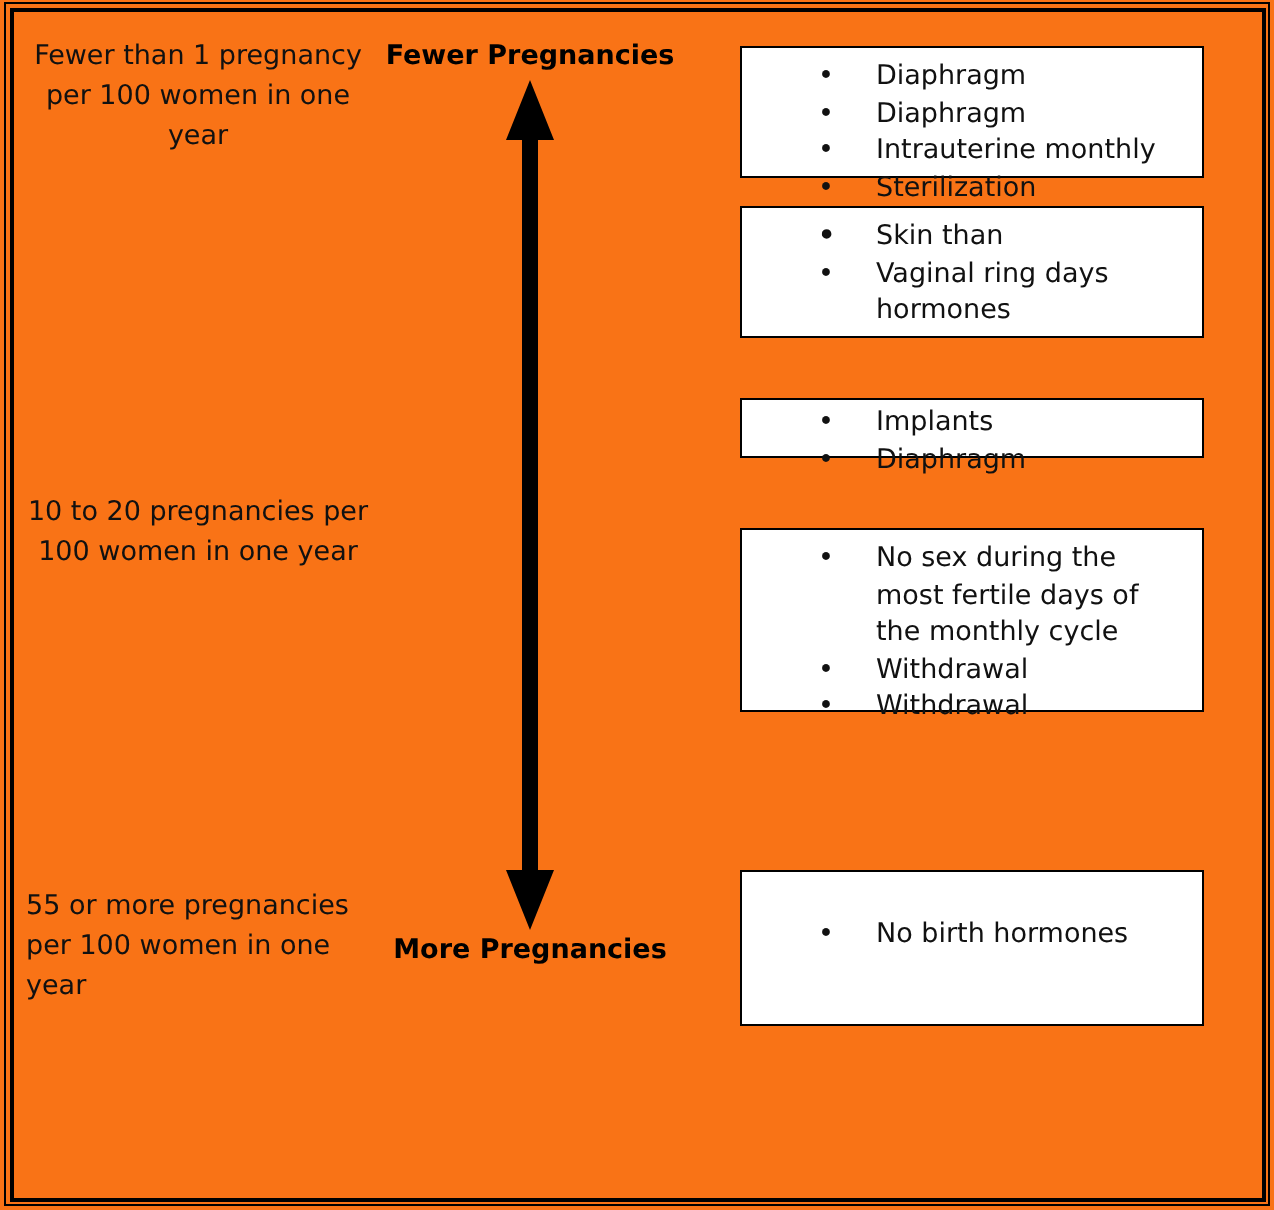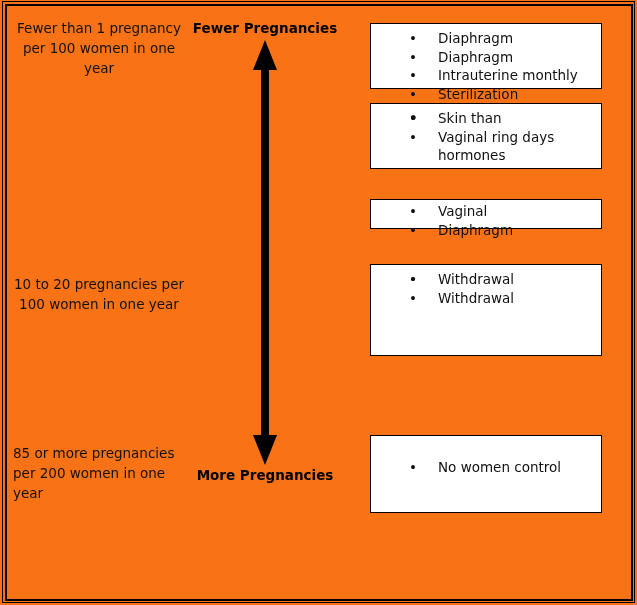--- a/index.html
+++ b/index.html
@@ -43,21 +43,21 @@
   .scale-label {
     position: absolute;
     font-size: 13.5px;
     line-height: 20px;
     color: #111111;
   }
   .scale-label.centered { text-align: center; }
   .scale-label.left     { text-align: left; }
 
   #label-low   { left: 8px;  top: 18px;  width: 182px; }
-  #label-mid   { left: 8px;  top: 246px; width: 182px; margin-top: 28px; }
+  #label-mid   { left: 8px;  top: 246px; width: 182px; }
   #label-high  { left: 13px; top: 443px; width: 185px; }
 
   
   .axis-caption {
     position: absolute;
     width: 200px;
     text-align: center;
     font-size: 13.5px;
     font-weight: bold;
     color: #000000;
@@ -119,21 +119,21 @@
 
 <div class="page">
 
   <div class="frame-outer"></div>
   <div class="frame-inner"></div>
 
   <div class="scale-label centered" id="label-low">Fewer than 1 pregnancy per 100 women in one year</div>
 
   <div class="scale-label centered" id="label-mid">10 to 20 pregnancies per 100 women in one year</div>
 
-  <div class="scale-label left" id="label-high">85 or more pregnancies per 200 women in one year</div>
+  <div class="scale-label left" id="label-high">55 or more pregnancies per 100 women in one year</div>
 
   <div class="axis-caption" id="caption-top">Fewer Pregnancies</div>
 
   <div class="axis-caption" id="caption-bottom">More Pregnancies</div>
 
   <svg class="arrow" viewBox="0 0 30 425" preserveAspectRatio="none">
     <polygon points="15,0 27,30 3,30" fill="#000000"></polygon>
     <rect x="11" y="26" width="8" height="373" fill="#000000"></rect>
     <polygon points="15,425 3,395 27,395" fill="#000000"></polygon>
   </svg>
@@ -172,47 +172,48 @@
         <span class="dot">•</span>
         <span>Vaginal ring days hormones</span>
       </li>
     </ul>
   </div>
 
   <div class="method-box" id="box-2">
     <ul class="bullet-list">
       <li class="bullet-item">
         <span class="dot">•</span>
-        <span>Vaginal</span>
+        <span>Implants</span>
       </li>
       <li class="bullet-item">
         <span class="dot">•</span>
         <span>Diaphragm</span>
       </li>
     </ul>
   </div>
 
   <div class="method-box" id="box-3">
     <ul class="bullet-list">
       <li class="bullet-item">
         <span class="dot">•</span>
+        <span>No sex during the most fertile days of the monthly cycle</span>
       </li>
       <li class="bullet-item">
         <span class="dot">•</span>
         <span>Withdrawal</span>
       </li>
       <li class="bullet-item">
         <span class="dot">•</span>
         <span>Withdrawal</span>
       </li>
     </ul>
   </div>
 
   <div class="method-box" id="box-4">
     <ul class="bullet-list">
       <li class="bullet-item">
         <span class="dot">•</span>
-        <span>No women control</span>
+        <span>No birth hormones</span>
       </li>
     </ul>
   </div>
 
 </div>
 
 </body></html>

